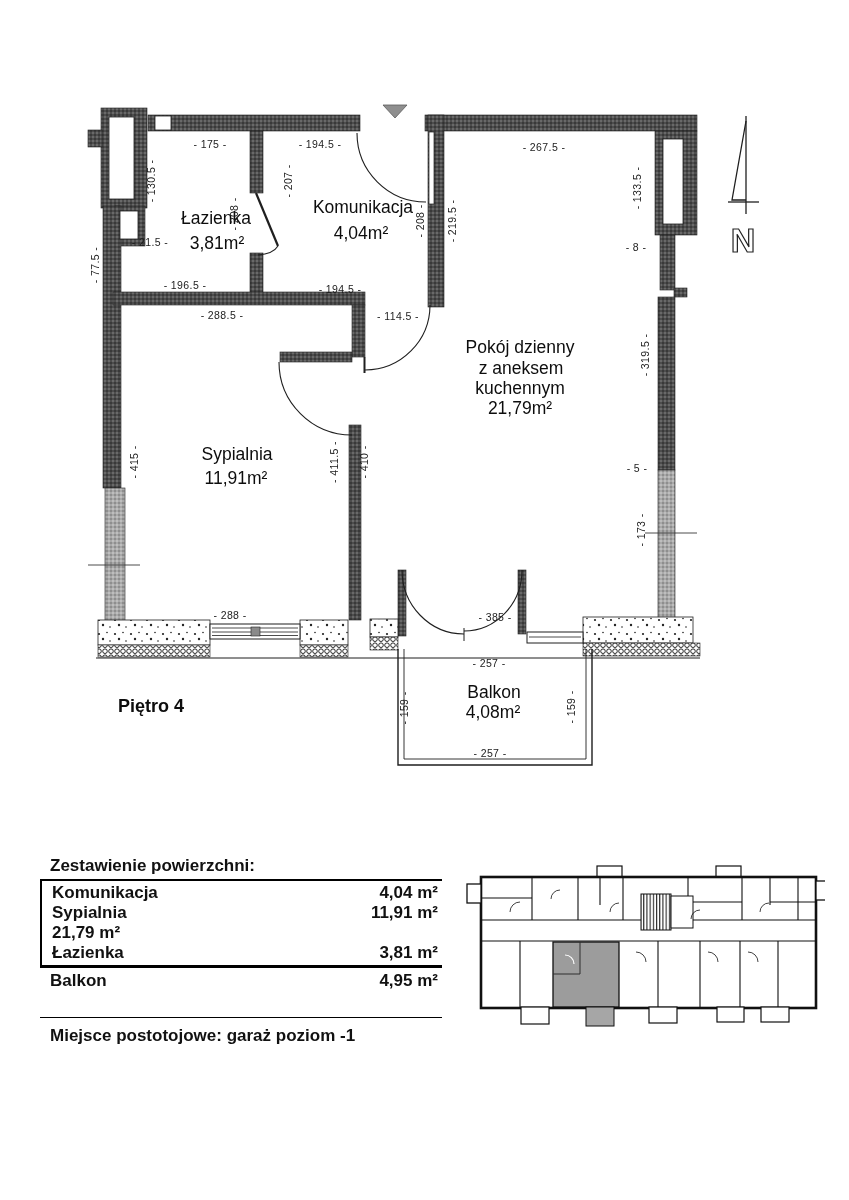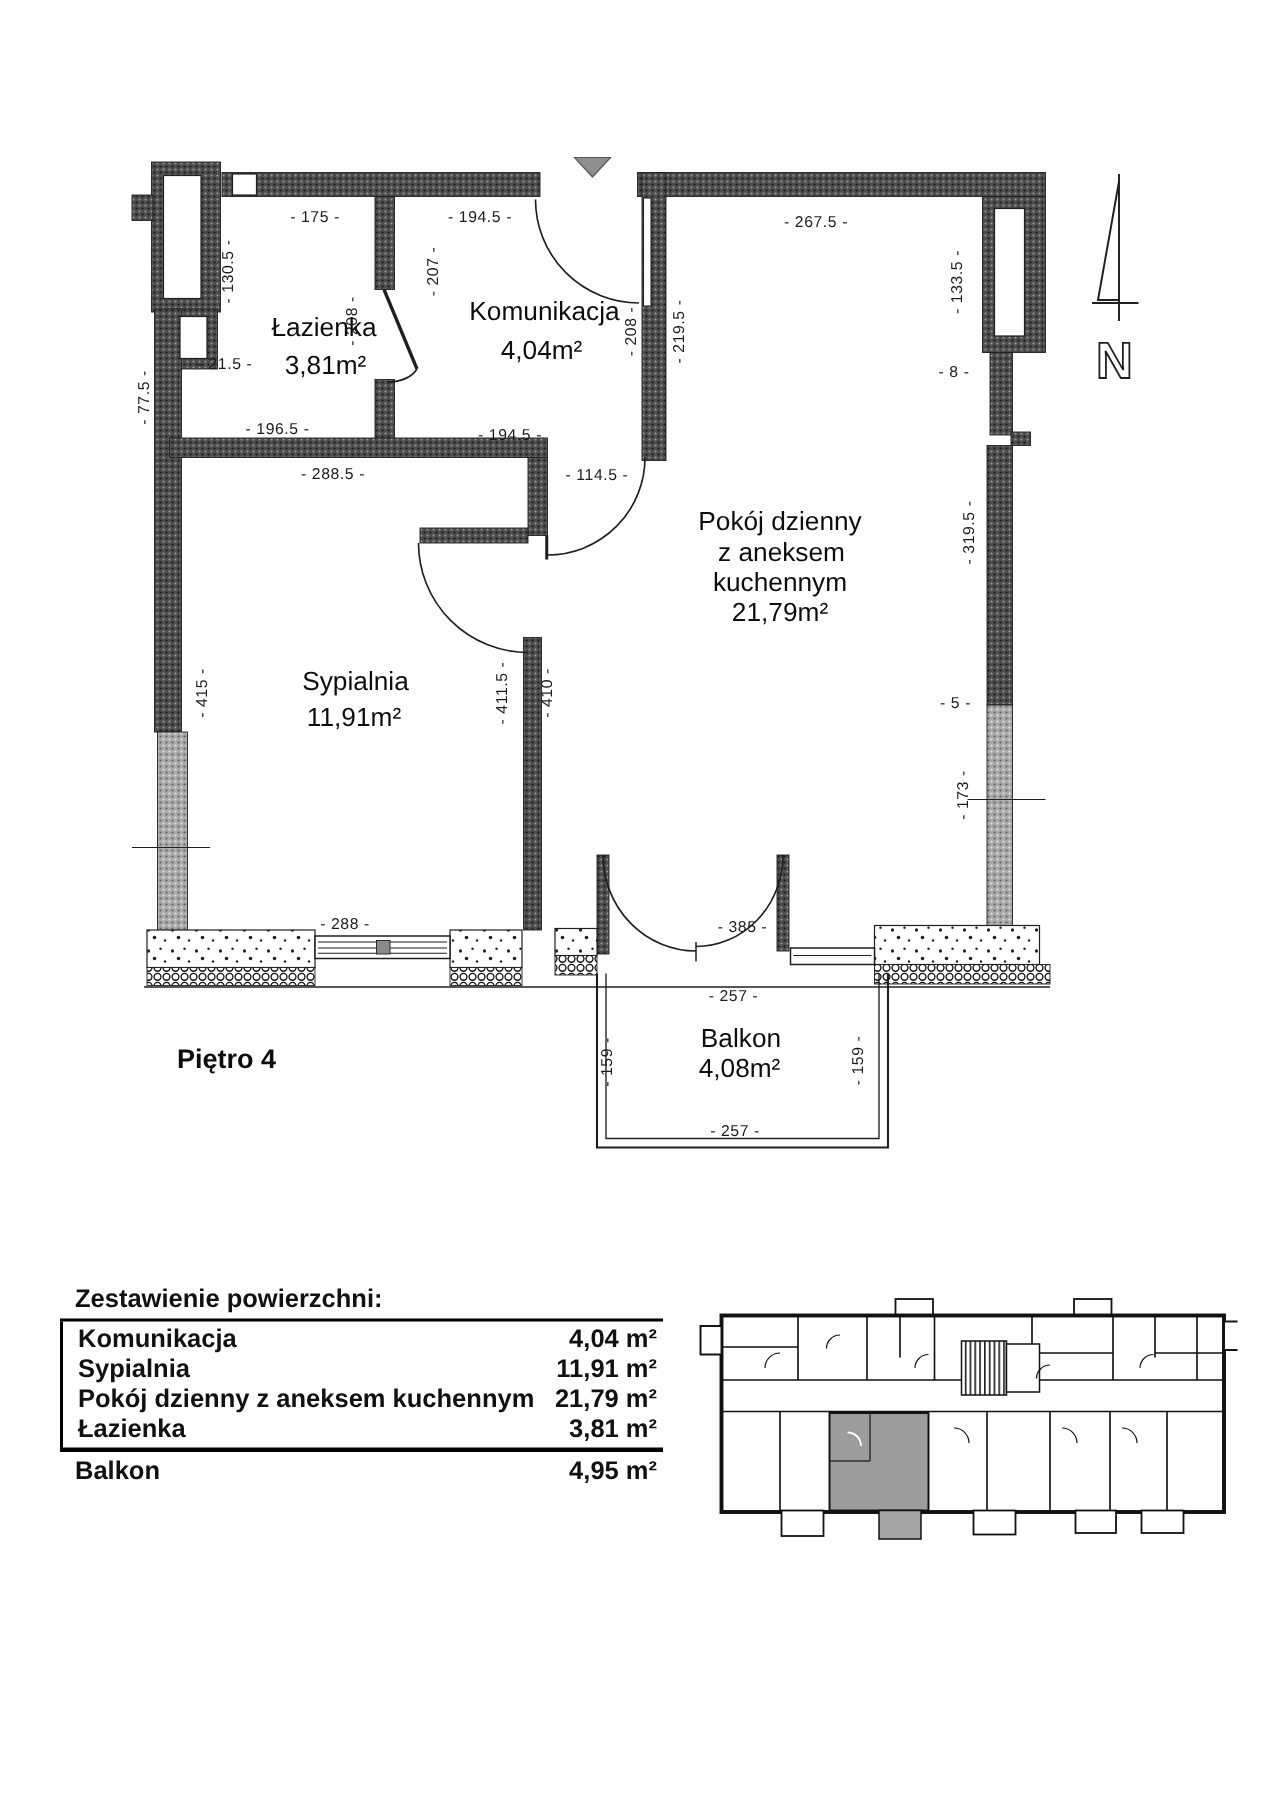--- a/index.html
+++ b/index.html
@@ -238,27 +238,27 @@
   <div class="sum-rows">
     <div class="sum-row">
       <span>Komunikacja</span>
       <span class="val">4,04 m²</span>
     </div>
     <div class="sum-row">
       <span>Sypialnia</span>
       <span class="val">11,91 m²</span>
     </div>
     <div class="sum-row">
-      <span>Pokój dzienny z aneksem kuchennym</span>
       <span class="val">21,79 m²</span>
     </div>
     <div class="sum-row">
       <span>Łazienka</span>
       <span class="val">3,81 m²</span>
     </div>
   </div>
   <div class="sum-totals">
     <div class="sum-row">
       <span>Balkon</span>
       <span class="val">4,95 m²</span>
     </div>
   </div>
+  <div class="park-note">Miejsce postotojowe: garaż poziom -1</div>
 </div>
 
 </body></html>

